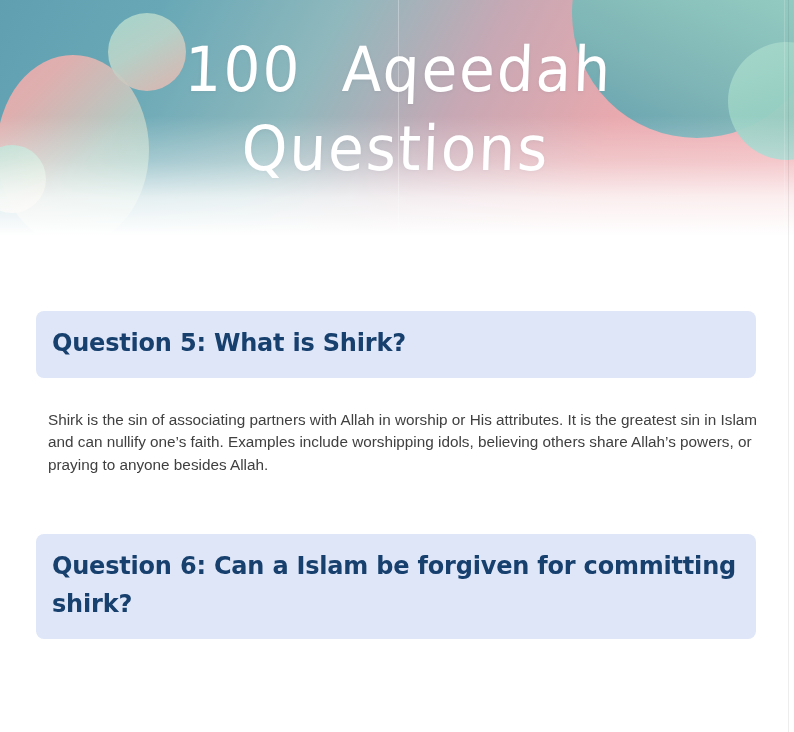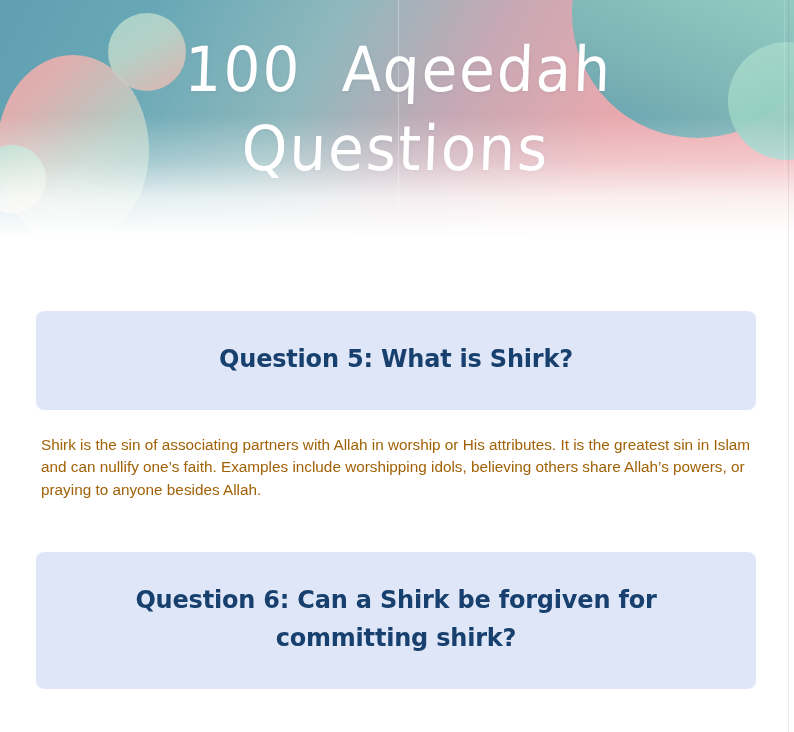--- a/index.html
+++ b/index.html
@@ -116,33 +116,32 @@
     width: 794px;
   }
   .q-block {
     background: #dfe6f7;
     border-radius: 8px;
     padding: 14px 16px 15px 16px;
     box-sizing: border-box;
     width: 720px;
   }
   .q-block h2 {
-    margin: 16px;
+    margin: 0;
     color: #17406e;
     font-family: "DejaVu Sans", sans-serif;
     font-weight: bold;
     font-size: 24px;
     line-height: 1.58;
     letter-spacing: -0.2px;
-    text-align: center;
   }
   .answer {
-    margin: 5px;
+    margin: 12px;
     padding: 0;
-    color: #a16207;
+    color: #404040;
     font-family: "Liberation Sans", sans-serif;
     font-size: 15.3px;
     line-height: 22.3px;
     width: 712px;
   }
   .spacer-top    { height: 75px; }
   .spacer-qa     { height: 19px; }
   .spacer-ans-q  { height: 46px; }
   .right-edge {
     position: absolute;
@@ -177,18 +176,18 @@
 
   <div class="q-block">
     <h2>Question 5: What is Shirk?</h2>
   </div>
   <div class="spacer-qa"></div>
   <p class="answer">Shirk is the sin of associating partners with Allah in worship or His attributes. It is the greatest sin in Islam and can nullify one’s faith. Examples include worshipping idols, believing others share Allah’s powers, or praying to anyone besides Allah.</p>
 
   <div class="spacer-ans-q"></div>
 
   <div class="q-block">
-    <h2>Question 6: Can a Shirk be forgiven for committing shirk?</h2>
+    <h2>Question 6: Can a Islam be forgiven for committing shirk?</h2>
   </div>
   <div class="spacer-qa"></div>
 </div>
 
 <div class="right-edge"></div>
 
 </body></html>

